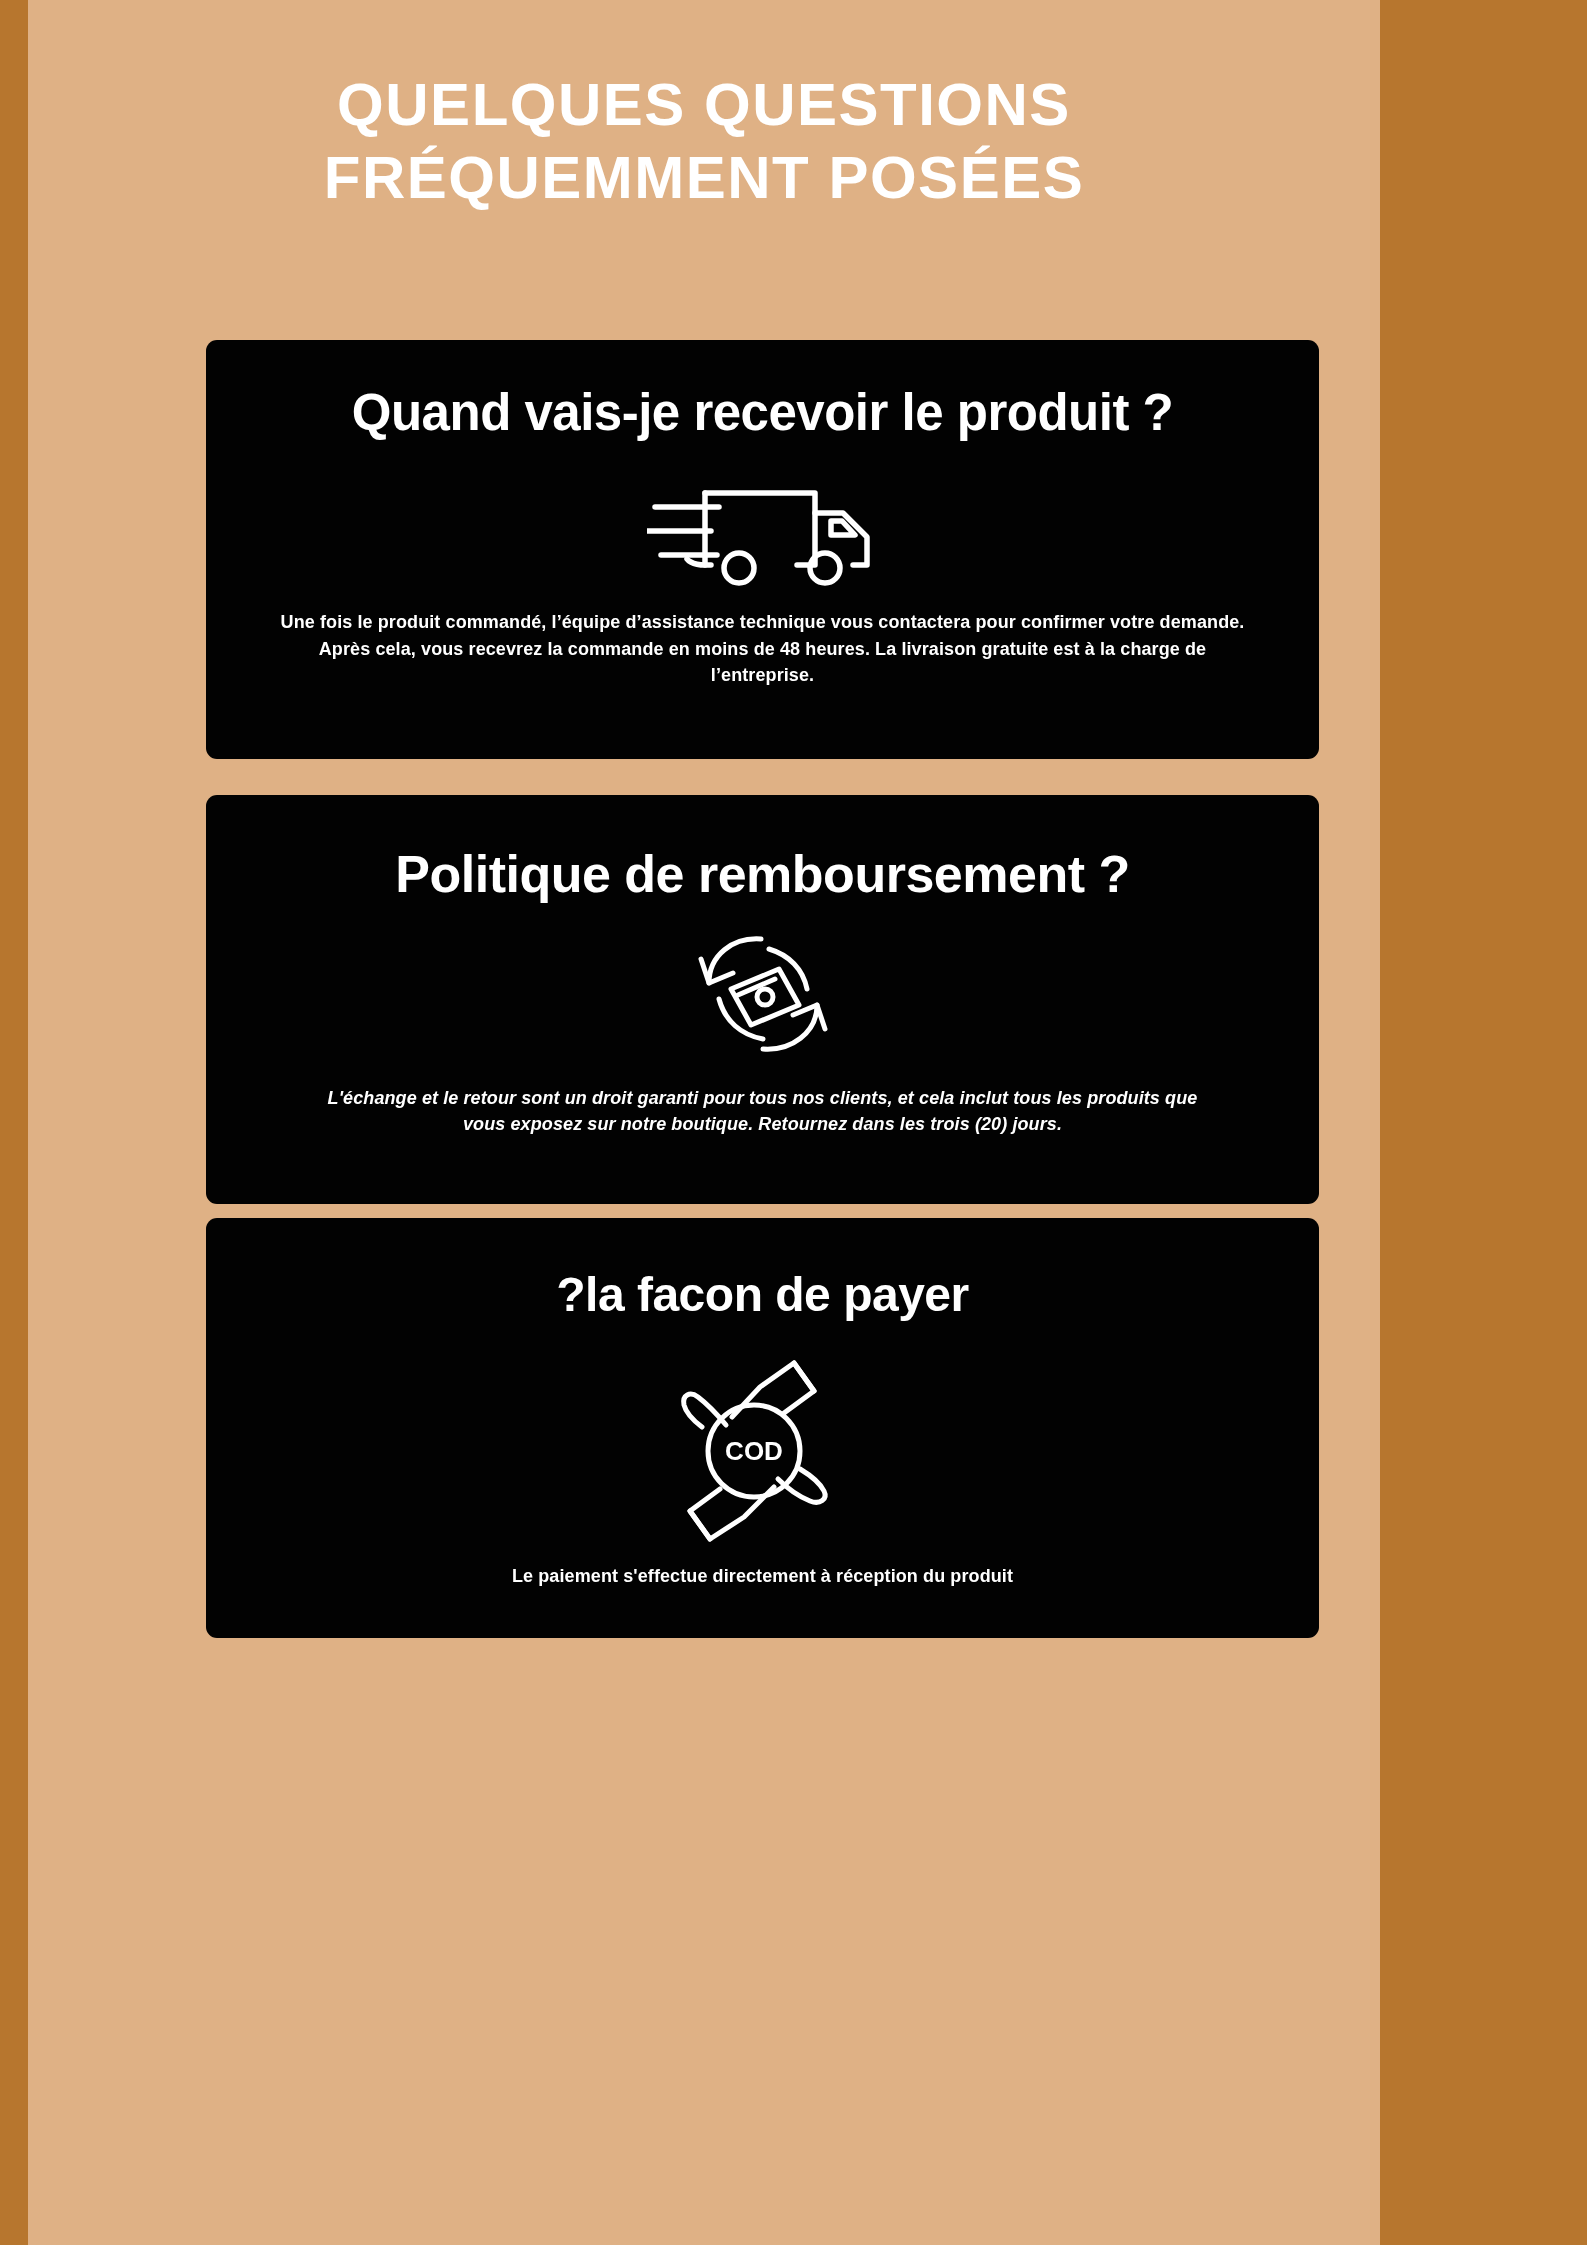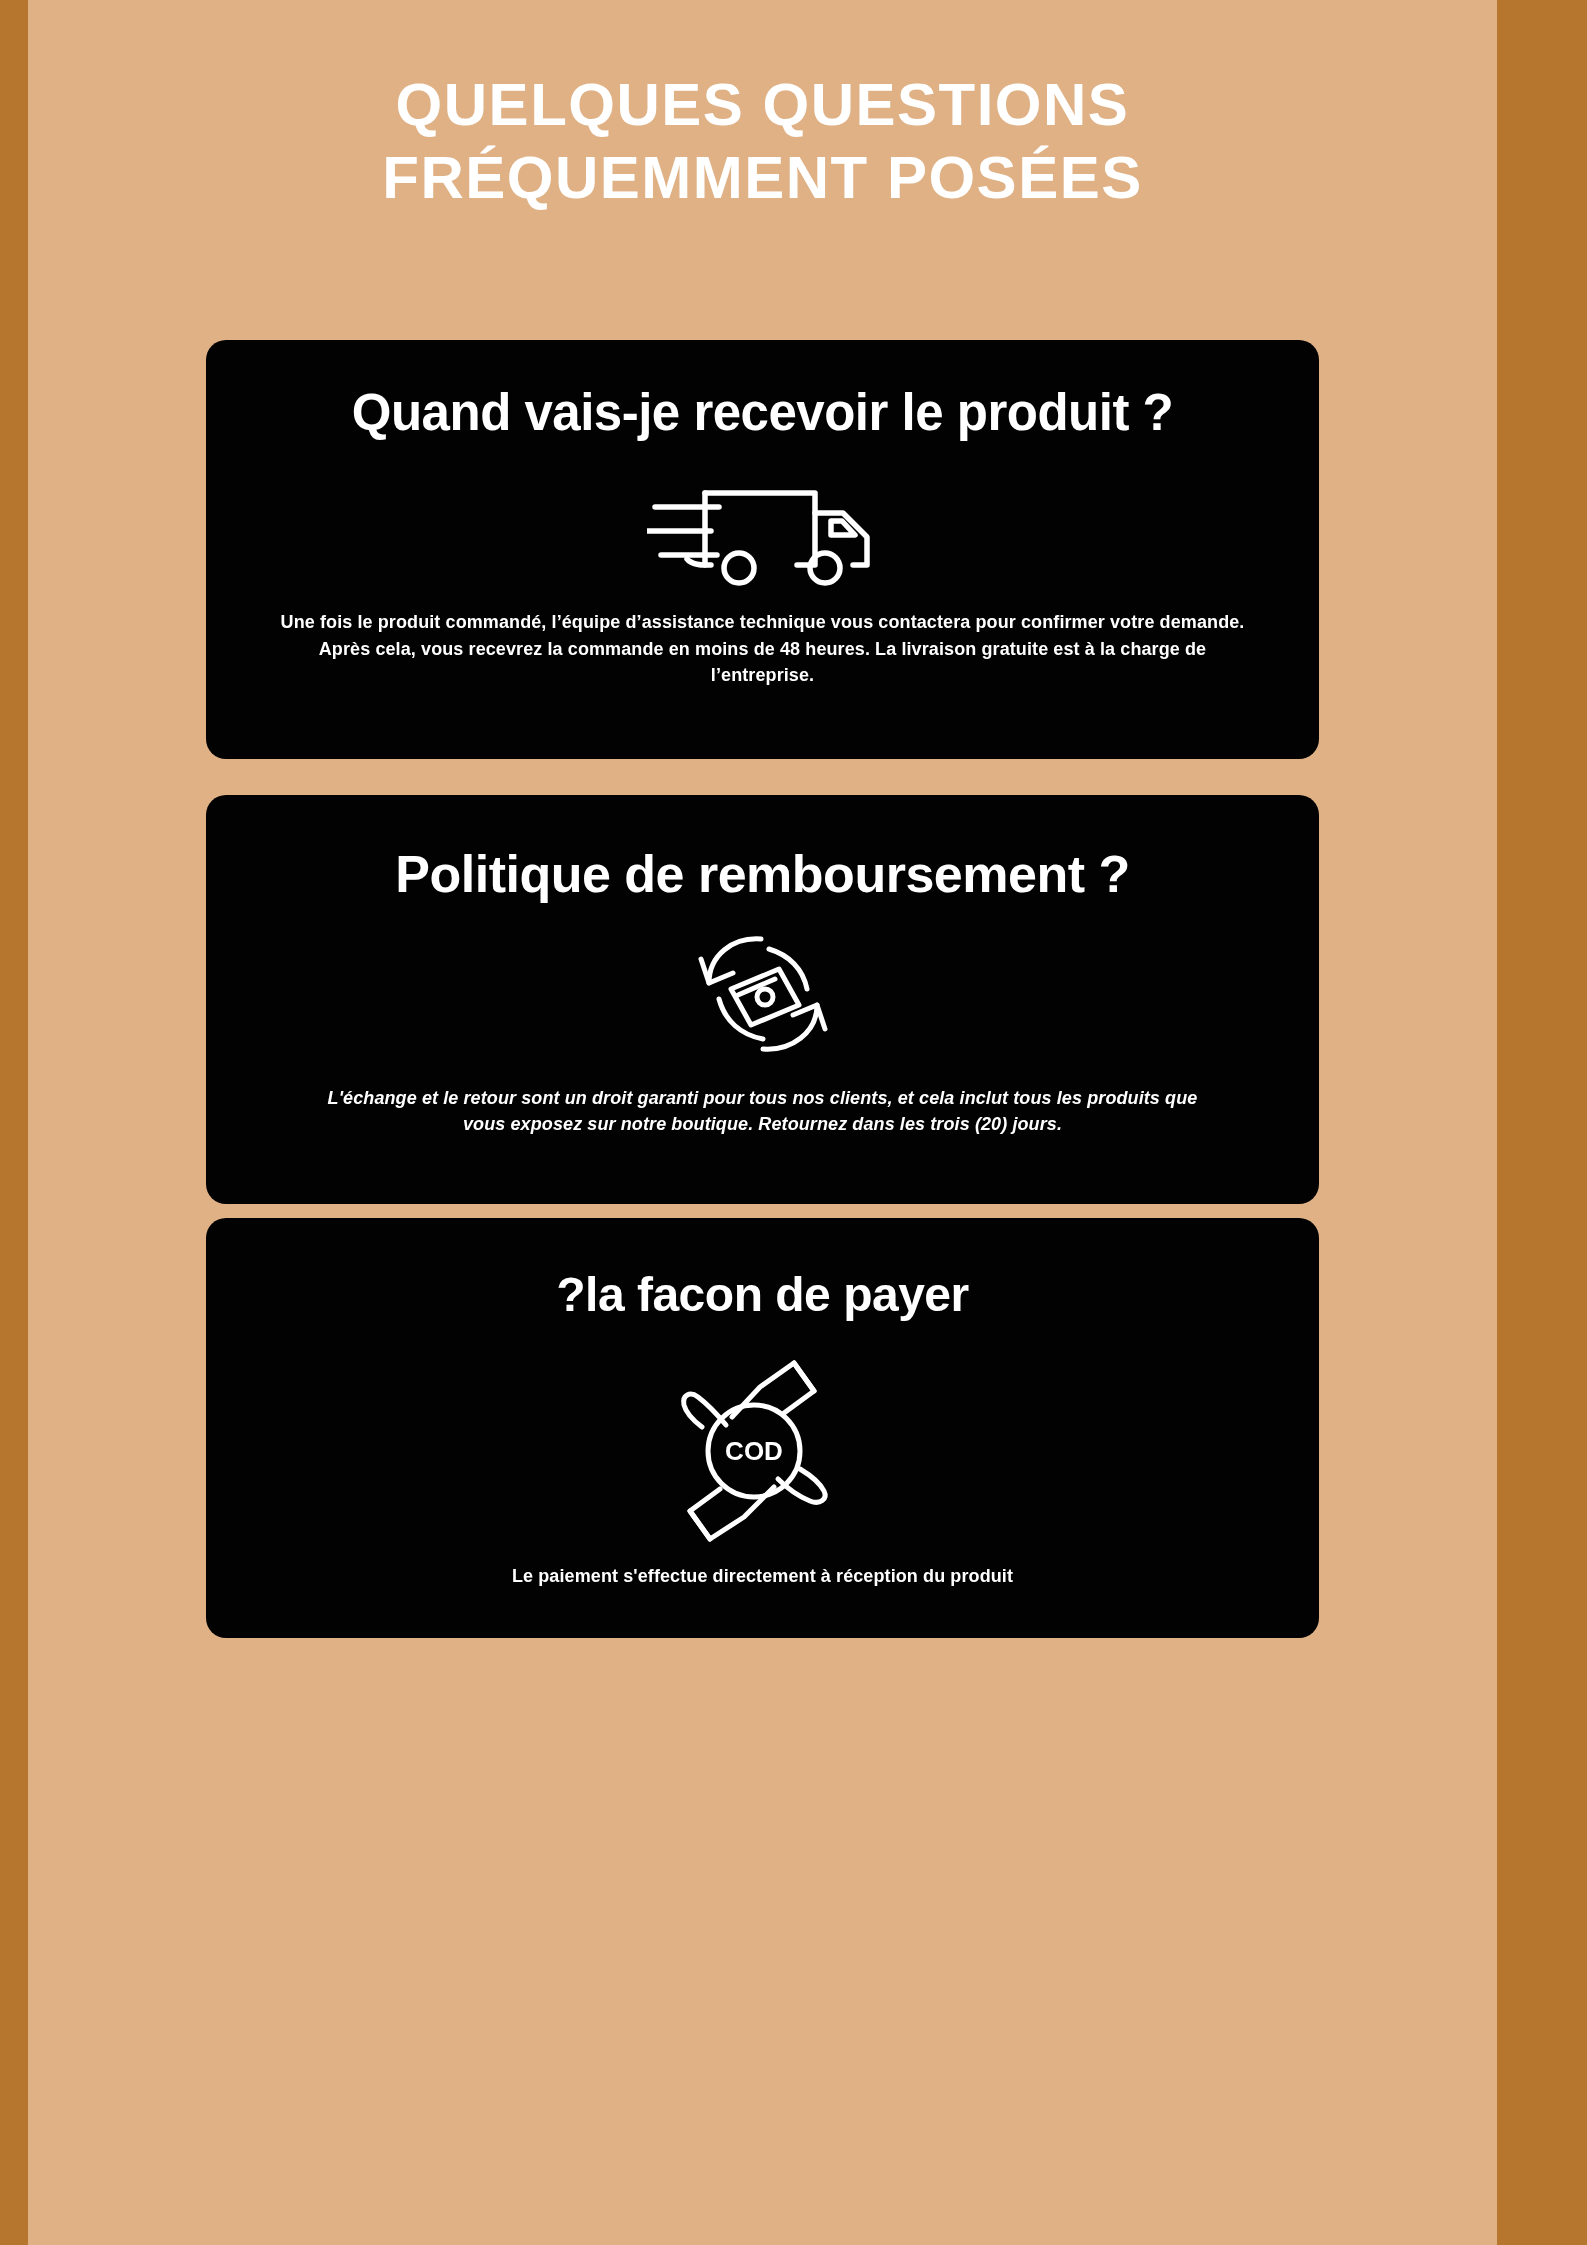--- a/index.html
+++ b/index.html
@@ -15,21 +15,21 @@
     width: 1587px;
     height: 2245px;
     background: #b7762e;
     overflow: hidden;
     box-sizing: border-box;
   }
   .inner {
     position: absolute;
     left: 28px;
     top: 0;
-    width: 1469px;
+    width: 1352px;
     height: 2245px;
     background: #dfb185;
     box-sizing: border-box;
   }
   .title {
     margin: 0;
     padding: 68px 100px 0 100px;
     text-align: center;
     color: #ffffff;
     font-size: 60px;
@@ -47,21 +47,21 @@
   .cards {
     position: absolute;
     left: 0;
     top: 340px;
     width: 1469px;
   }
   .card {
     position: relative;
     margin: 0 auto 36px auto;
     background: #020202;
-    border-radius: 20px;
+    border-radius: 11px;
     color: #ffffff;
     box-sizing: border-box;
     padding: 26px 60px 40px 60px;
   }
   .card-1 { width: 1113px; }
   .card-2 { width: 1113px; margin-bottom: 14px; }
   .card-3 { width: 1113px; }
 
   .card-title {
     margin: 0;

